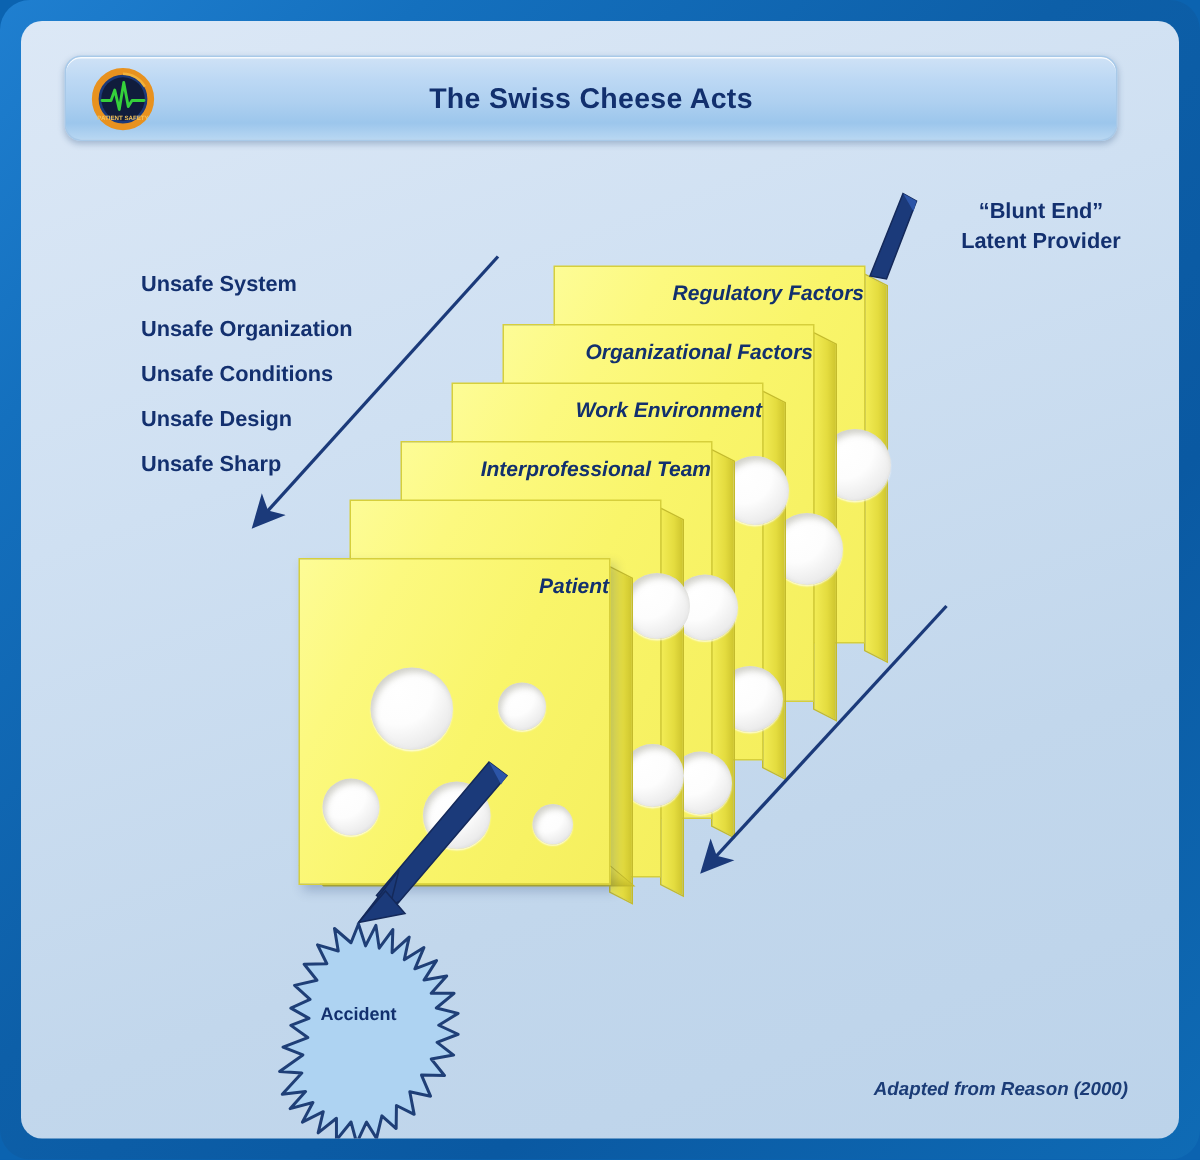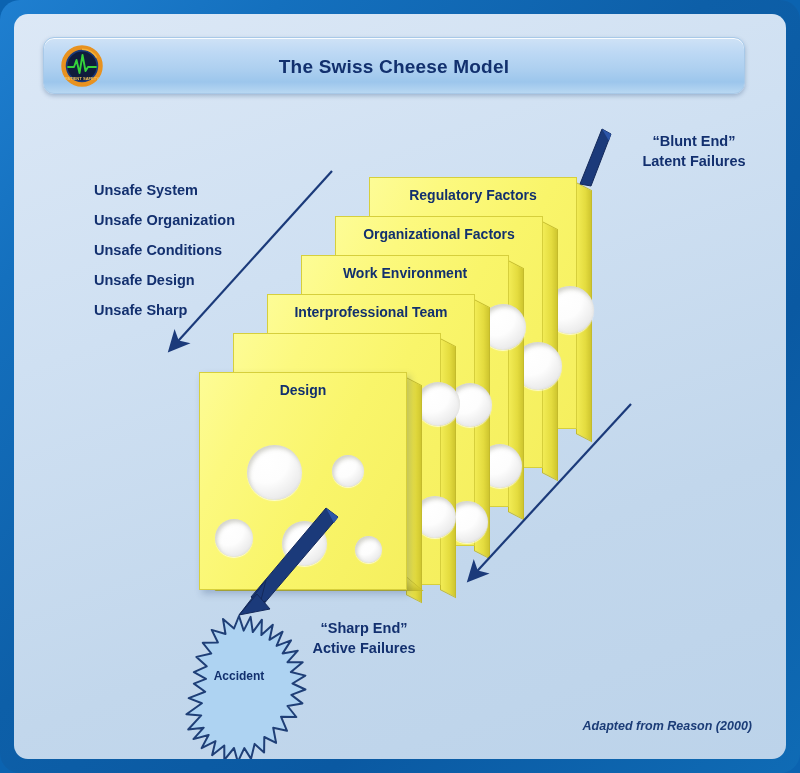--- a/index.html
+++ b/index.html
@@ -52,22 +52,22 @@
   
   #cheese{position:absolute;left:0;top:0;width:772px;height:745px;}
   .slice{
     position:absolute;
     background:linear-gradient(118deg,#fdfc96 0%,#fcf97f 22%,#f9f56a 55%,#f5ef5e 100%);
     border:1px solid #d6cf3c;
     box-sizing:border-box;
   }
   .slice-label{
     position:absolute;left:0;width:100%;
-    text-align:center;
-    font-size:14px;font-weight:bold;color:#12306e;white-space:nowrap;
+    text-align:right;
+    font-size:14px;font-weight:bold;color:#12306e;white-space:nowrap;font-style:italic;
   }
   .edge-r{   
     position:absolute;top:0;
     background:linear-gradient(to right,#f2ec55,#e4dc3f 60%,#cfc62f);
     border:1px solid #c4bb2c;box-sizing:border-box;
   }
   .edge-b{   
     position:absolute;left:0;
     background:linear-gradient(to bottom,#f0e94e,#ddd43a 60%,#cac12c);
     border:1px solid #c4bb2c;box-sizing:border-box;
@@ -105,21 +105,21 @@
       <div id="logo">
         <svg width="42" height="42" viewBox="0 0 42 42">
           <circle cx="21" cy="21" r="20" fill="#1b3a7a"></circle>
           <circle cx="21" cy="21" r="18.5" fill="none" stroke="#e8921f" stroke-width="4.5"></circle>
           <circle cx="21" cy="21" r="14.5" fill="#101c3c"></circle>
           <path d="M7 22 L13 22 L15.5 15 L18.5 28 L21.5 10 L24.5 26 L27 22 L35 22" fill="none" stroke="#35d13b" stroke-width="1.9" stroke-linejoin="round" stroke-linecap="round"></path>
           <path d="M21 4.2 a16.8 16.8 0 0 1 14.6 8.5" fill="none" stroke="#f2b23a" stroke-width="1.6"></path>
           <text x="21" y="35.2" text-anchor="middle" font-size="4.1" fill="#f3c25a" font-family="'Liberation Sans',sans-serif" font-weight="bold">PATIENT SAFETY</text>
         </svg>
       </div>
-      <div id="title-text">The Swiss Cheese Model</div>
+      <div id="title-text">The Swiss Cheese Acts</div>
     </div>
 
     <div class="left-label" style="top:168px">Unsafe System</div>
     <div class="left-label" style="top:198px">Unsafe Organization</div>
     <div class="left-label" style="top:228px">Unsafe Conditions</div>
     <div class="left-label" style="top:258px">Unsafe Design</div>
     <div class="left-label" style="top:288px">Unsafe Sharp</div>
 
     <svg style="position:absolute;left:0;top:0;width:772px;height:745px;pointer-events:none">
       <defs>
@@ -179,54 +179,52 @@
         </div>
       </div>
 
       <div>
         <div class="edge-r" style="left:392px;top:363px;width:16px;height:218px;
              transform:skewY(27deg);transform-origin:left top;"></div>
         <div class="edge-b" style="left:185px;top:563px;width:208px;height:14px;
              transform:skewX(50deg);transform-origin:left top;"></div>
         <div class="slice" style="left:185px;top:358px;width:208px;height:218px;
              box-shadow:3px 4px 7px rgba(30,60,110,.25);">
-          <div class="slice-label" style="top:9px">Design</div>
+          <div class="slice-label" style="top:9px">Patient</div>
           <div class="hole" style="left:47px;top:72px;width:55px;height:55px;"></div>
           <div class="hole" style="left:132px;top:82px;width:32px;height:32px;"></div>
           <div class="hole" style="left:15px;top:146px;width:38px;height:38px;"></div>
           <div class="hole" style="left:82px;top:148px;width:45px;height:45px;"></div>
           <div class="hole" style="left:155px;top:163px;width:27px;height:27px;"></div>
         </div>
       </div>
     </div>
 
     <svg style="position:absolute;left:0;top:0;width:772px;height:745px;pointer-events:none">
       <polygon points="566,170 588,115 597,120 577,172" fill="#1b3a7a" stroke="#14295a" stroke-width="1"></polygon>
       <polygon points="588,115 597,120 595,127" fill="#2c55a8"></polygon>
     </svg>
     <div class="anno" style="left:600px;top:118px;width:160px;">“Blunt End”
-Latent Failures</div>
+Latent Provider</div>
 
     <svg style="position:absolute;left:0;top:0;width:772px;height:745px;pointer-events:none">
       <line x1="617" y1="390" x2="455" y2="566" stroke="#1b3a7a" stroke-width="2.2" marker-end="url(#mk-thin)"></line>
       <defs>
         <marker id="mk-thin2" markerWidth="11" markerHeight="11" refX="8.5" refY="5.5" orient="auto">
           <path d="M0,0.6 L10,5.5 L0,10.4 L2.6,5.5 Z" fill="#1b3a7a"></path>
         </marker>
       </defs>
     </svg>
 
     <svg style="position:absolute;left:0;top:0;width:772px;height:745px;pointer-events:none">
       <polygon points="312,494 324,503 248,592 237,583" fill="#1b3a7a" stroke="#14295a" stroke-width="1"></polygon>
       <polygon points="312,494 324,503 320,509" fill="#2c55a8"></polygon>
       <polygon points="252,587 225,601 252,566 247,586 244,591" fill="#1b3a7a" stroke="#14295a" stroke-width="1"></polygon>
       <polygon points="225,601 256,595 243,580" fill="#1b3a7a" stroke="#14295a" stroke-width="1"></polygon>
     </svg>
-    <div class="anno" style="left:270px;top:605px;width:160px;">“Sharp End”
-Active Failures</div>
 
     <svg style="position:absolute;left:158px;top:598px;width:134px;height:134px;">
       <polygon fill="#aed3f2" stroke="#1f3f77" stroke-width="2" stroke-linejoin="round" points="67,4 71.7,18.6 78.6,4.9 80.8,20.1 89.9,7.7 89.4,23.1 100.8,12.7 97.5,27.8
                 110.6,19.7 104.6,33.9 119,28.4 110.7,41.4 125.8,38.7 115.5,50.2 130.7,50.2
                 118.9,60 133.4,63.6 120.5,71.5 133.4,77.5 119.4,82.9 130.4,91.4 115.5,94
                 124.3,105 109,104.7 115,118.8 101.2,115.8 104.1,130.9 92.3,125 92.1,140.4
                 82.6,131.9 79,146.9 72.3,136.1 65.8,150 62,136 52.3,148 52.3,133.5
                 40.1,143.2 43.5,129.1 29.6,136.1 36.6,123 21.4,127.1 31.7,115.7 16.2,117.5
                 29.2,103.4 14.4,102.3 29.9,91.3 16.7,86.1 33.2,79.7 21.9,71.6 34,66.9
                 21.9,60.1 34.7,54.3 24.4,44.9 39.3,41.5 30.8,30.8 45.9,30.5 39.7,17.9

